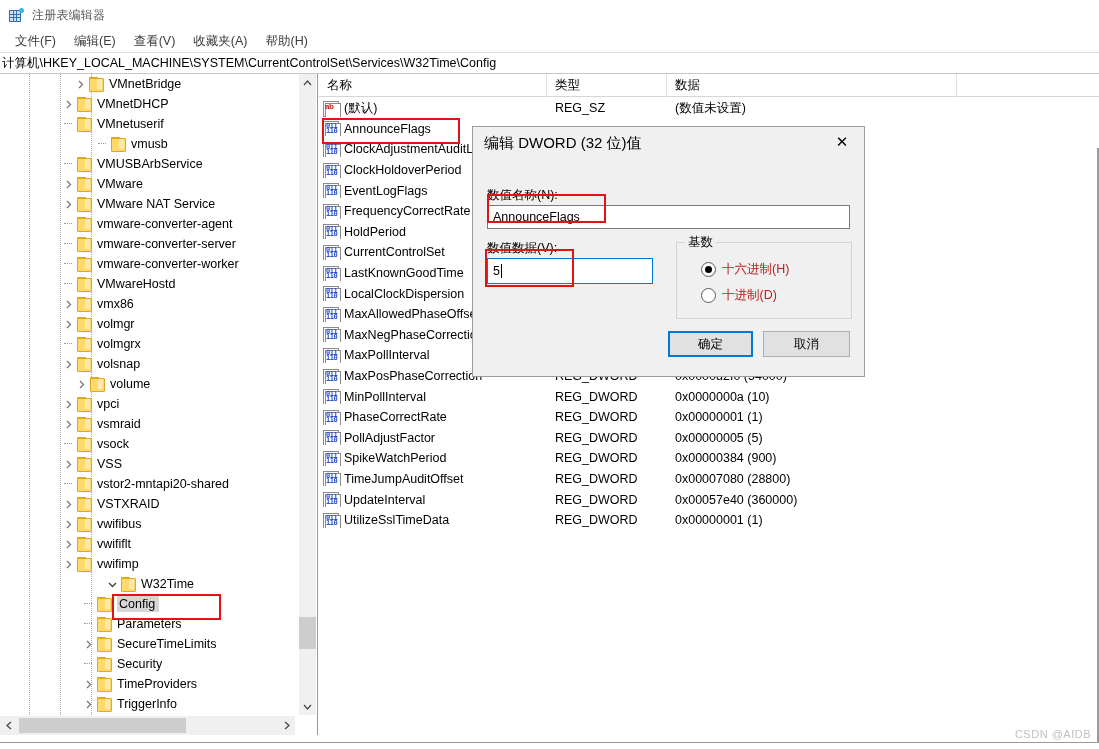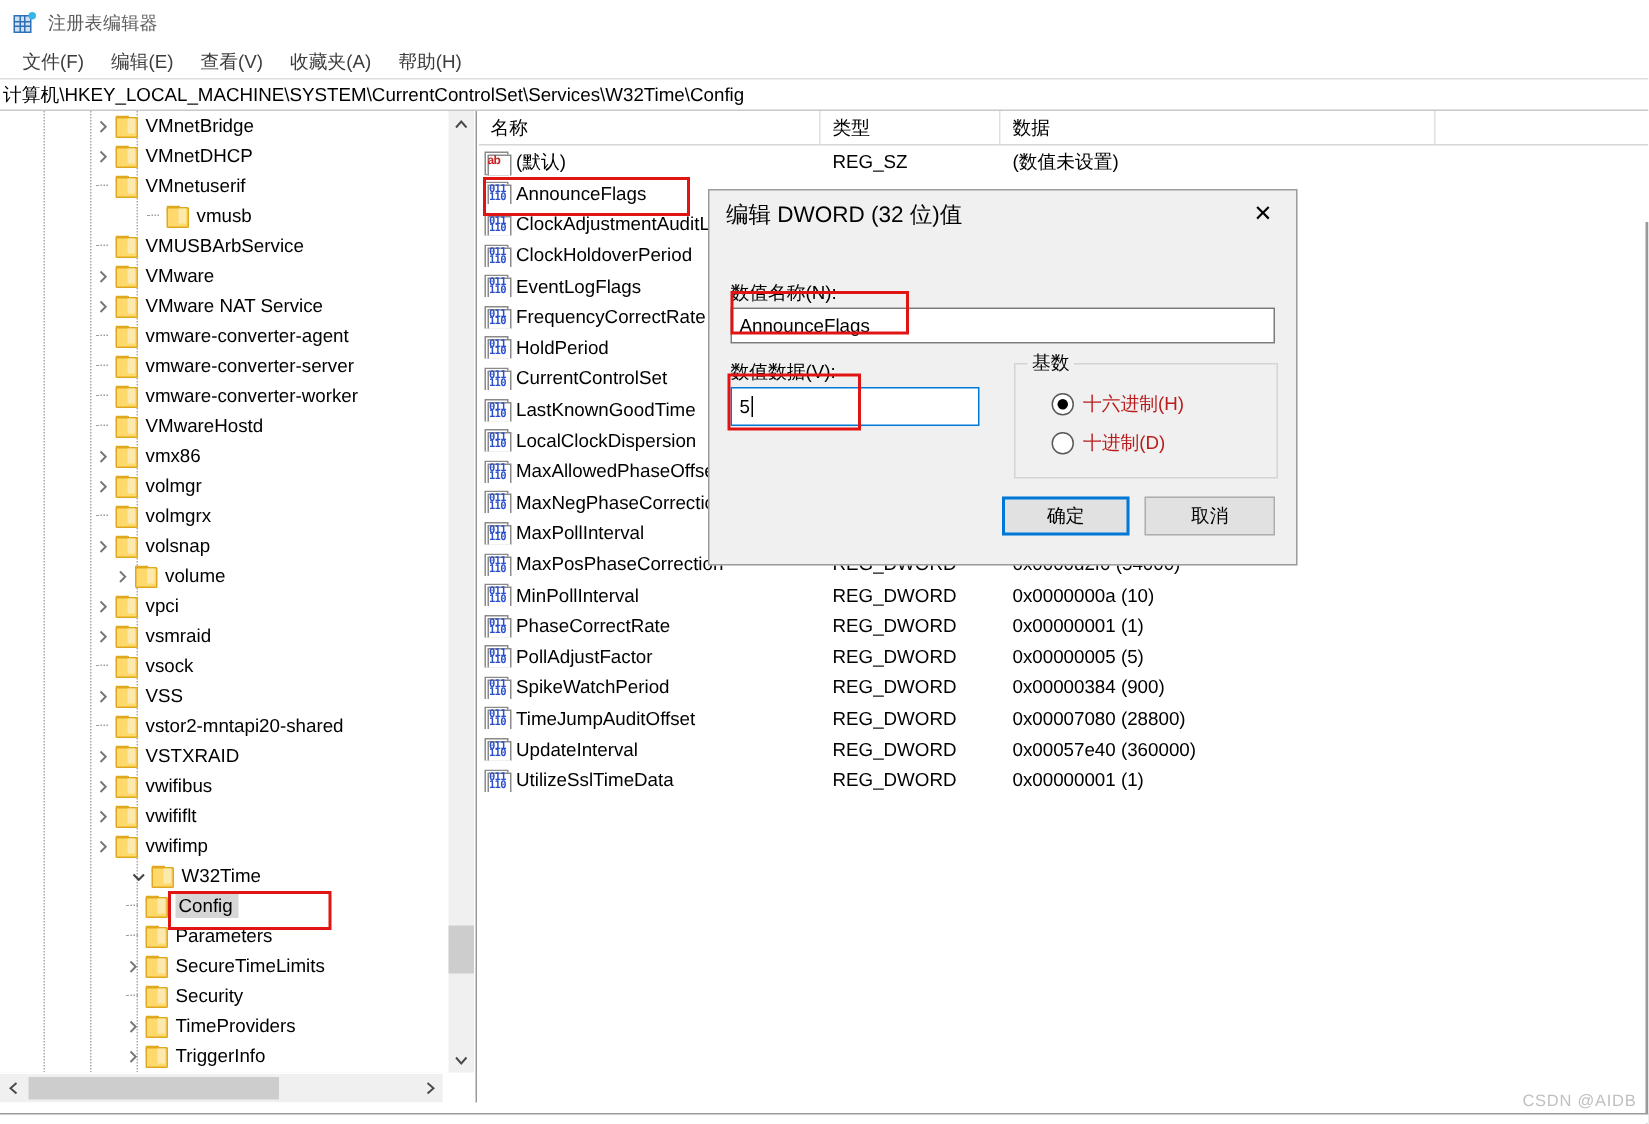--- a/index.html
+++ b/index.html
@@ -338,21 +338,21 @@
     <div class="address-text">计算机\HKEY_LOCAL_MACHINE\SYSTEM\CurrentControlSet\Services\W32Time\Config</div>
   </div>
 
   <div class="content">
 
     <div class="tree-pane">
       <div class="tree-inner" id="tree">
         <div class="guide" style="left:29px;"></div>
         <div class="guide" style="left:60px;"></div>
         <div class="guide" style="left:91px;"></div>
-      <div class="tree-row" style="padding-left: 60px;">
+      <div class="tree-row" style="padding-left: 60px; margin-left: 12px;">
             <span class="chev">
               <svg width="9" height="9" viewBox="0 0 9 9">
                 <path d="M3 1 L6.5 4.5 L3 8" stroke="#777" stroke-width="1.3" fill="none"></path>
               </svg>
             </span>
             <span class="folder">
               <span class="ftab"></span>
               <span class="fbody"></span>
               <span class="fshade"></span>
             </span>
@@ -623,21 +623,21 @@
                 <path d="M3 1 L6.5 4.5 L3 8" stroke="#777" stroke-width="1.3" fill="none"></path>
               </svg>
             </span>
             <span class="folder">
               <span class="ftab"></span>
               <span class="fbody"></span>
               <span class="fshade"></span>
             </span>
             <span class="tree-label">vwifimp</span>
           </div>
-          <div class="tree-row" style="padding-left: 84px;">
+          <div class="tree-row" style="padding-left: 60px; margin-left: 44px;">
             <span class="chev">
               <svg width="9" height="9" viewBox="0 0 9 9">
                 <path d="M1 3 L4.5 6.5 L8 3" stroke="#444" stroke-width="1.4" fill="none"></path>
               </svg>
             </span>
             <span class="folder">
               <span class="ftab"></span>
               <span class="fbody"></span>
               <span class="fshade"></span>
             </span>

